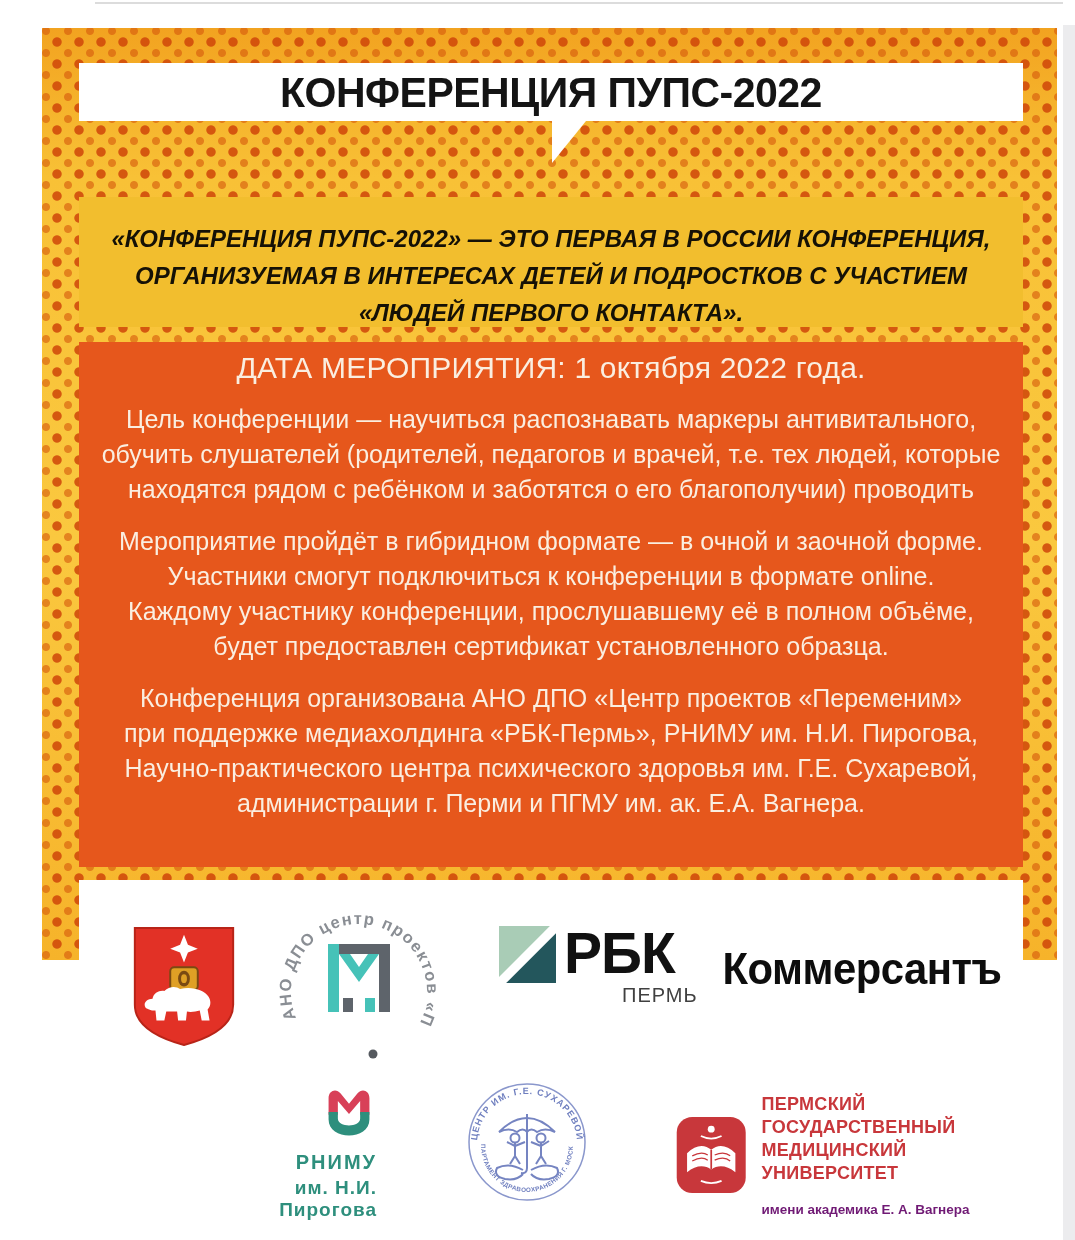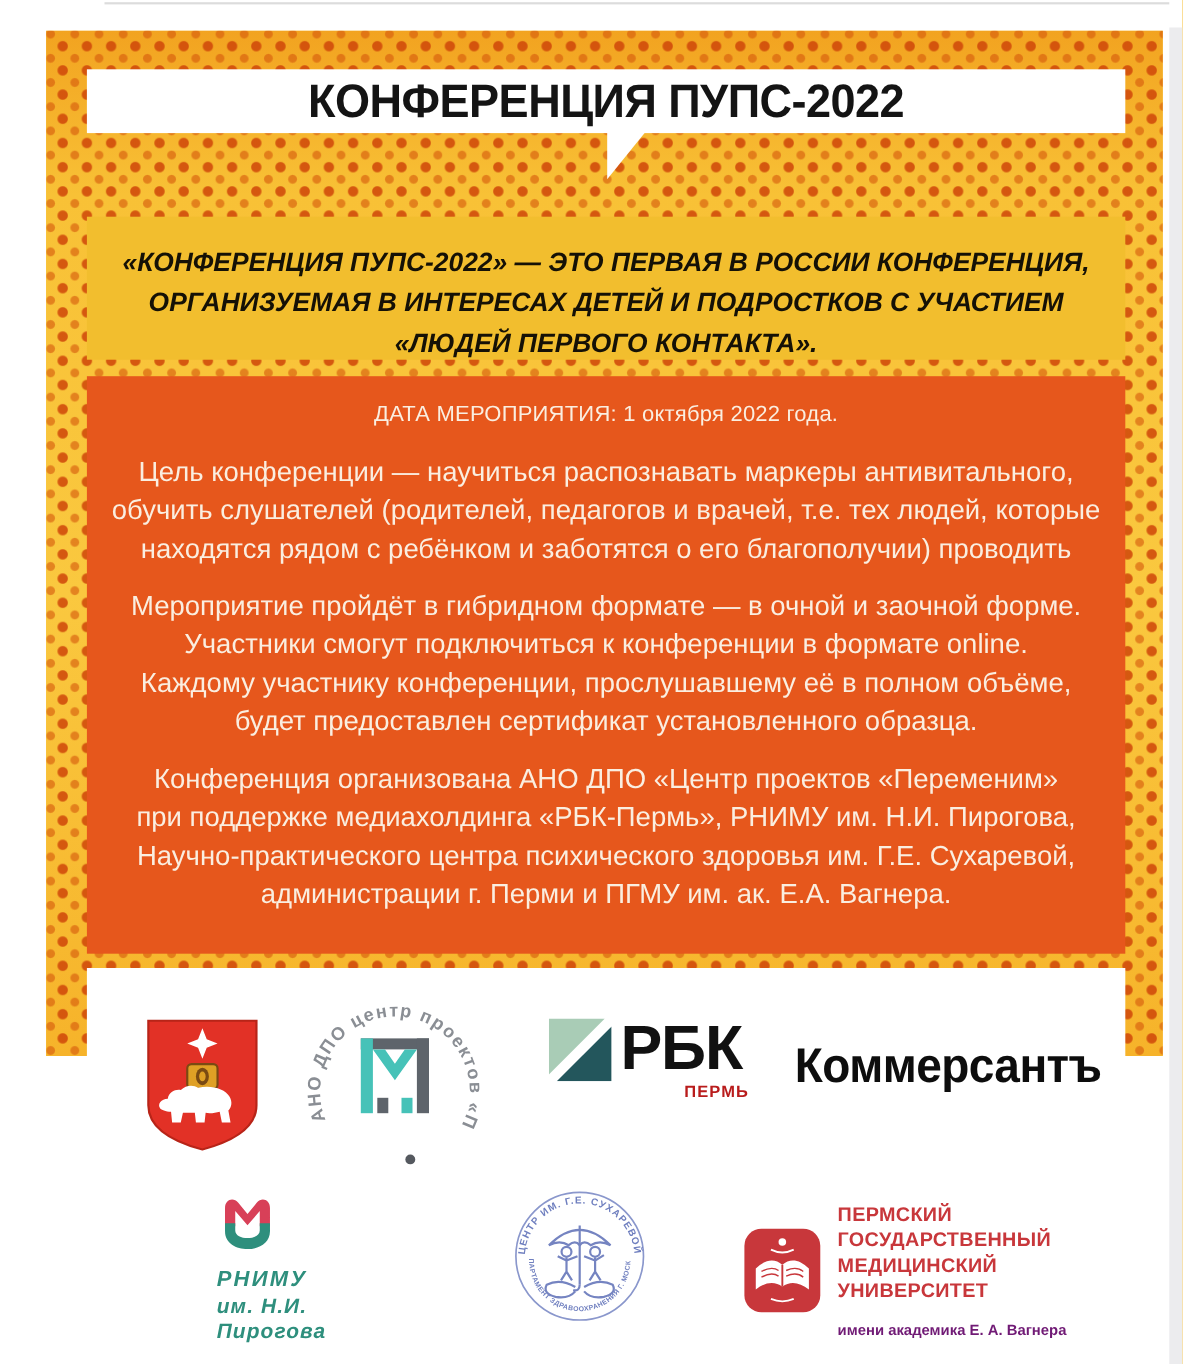--- a/index.html
+++ b/index.html
@@ -32,33 +32,33 @@
     position:absolute;top:93px;left:510px;width:0;height:0;
     border-top:42px solid #ffffff;border-right:34px solid transparent;
   }
   
   .intro-block{top:169px;height:130px;background:#F2BE2E;color:#151106;
     text-align:center;font-weight:bold;font-style:italic;font-size:24px;}
   .intro-block .ln{line-height:37px;}
   .intro-block .pad{padding-top:23px;}
   
   .details-block{top:314px;height:525px;background:#E6571C;color:#FAEEE0;text-align:center;}
-  .date-line{margin-top:18px;font-size:20px;line-height:35px;letter-spacing:0.2px;}
+  .date-line{margin-top:8px;font-size:30px;line-height:35px;letter-spacing:0.2px;}
   .para{margin-top:17px;font-size:25px;line-height:35px;}
   .para .ln{line-height:35px;}
   
   .logos-panel{top:852px;height:343px;background:#ffffff;}
   .logo{position:absolute;}
   
   .rbc-row{display:flex;align-items:flex-start;}
   .rbc-name{font-weight:bold;color:#111;font-size:57px;line-height:54px;letter-spacing:-1px;margin-left:8px;}
-  .rbc-region{color:#b91c1c;font-size:15px;letter-spacing:1px;margin:4px 0 0 66px;font-weight:bold;}
+  .rbc-region{color:#404040;font-size:20px;letter-spacing:1px;margin:4px 0 0 66px;font-weight:normal;}
   .kommersant{font-weight:bold;color:#0d0d0d;font-size:41px;letter-spacing:-0.5px;transform:scale(1.02,1.08);}
   
-  .rnimu{width:180px;text-align:left;color:#2E8F7D;font-weight:bold;font-style:italic;}
+  .rnimu{width:180px;text-align:right;color:#2E8F7D;font-weight:bold;}
   .rnimu-name{font-size:20px;letter-spacing:2px;margin-top:8px;}
   .rnimu-sub{font-size:19px;letter-spacing:1px;margin-top:3px;}
   
   .pgmu{display:flex;align-items:center;}
   .pgmu-text{margin-left:14px;color:#C8373B;font-weight:bold;}
   .pgmu-l{font-size:18px;line-height:23px;letter-spacing:0.3px;}
   .pgmu-l3{font-size:13.5px;color:#701a75;font-weight:bold;margin-top:17px;}
 </style>
 </head>
 <body>

